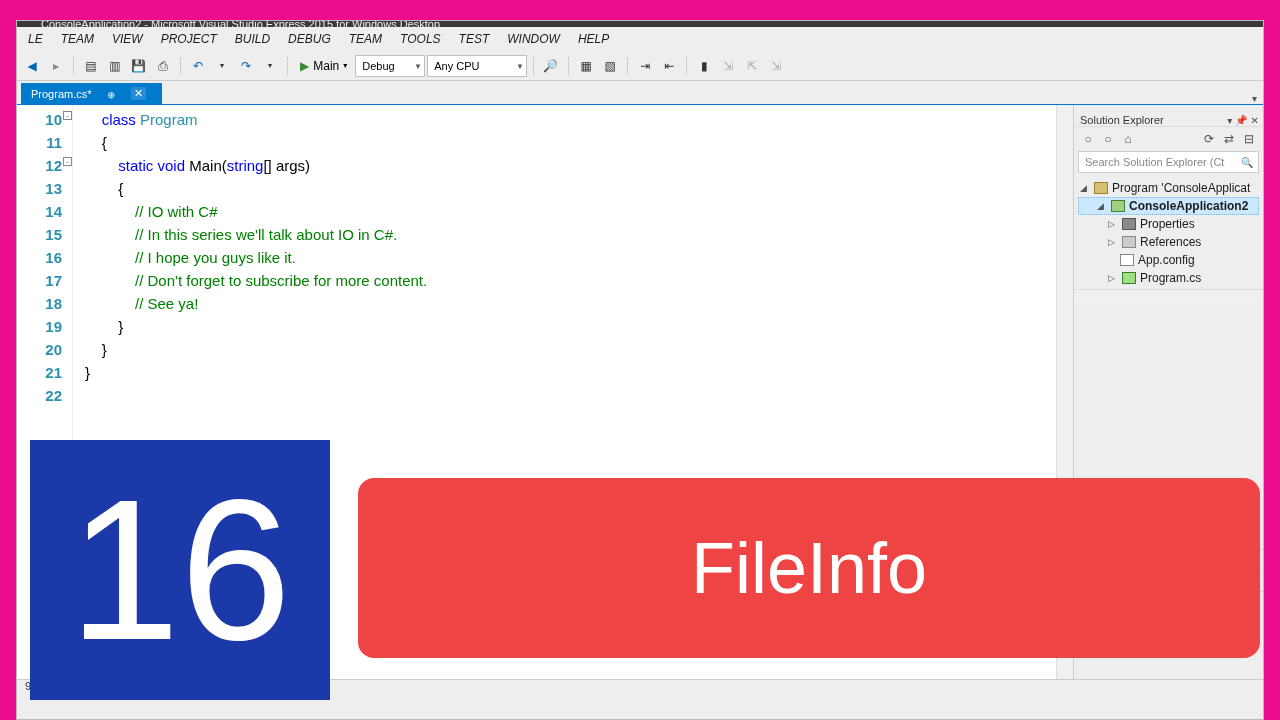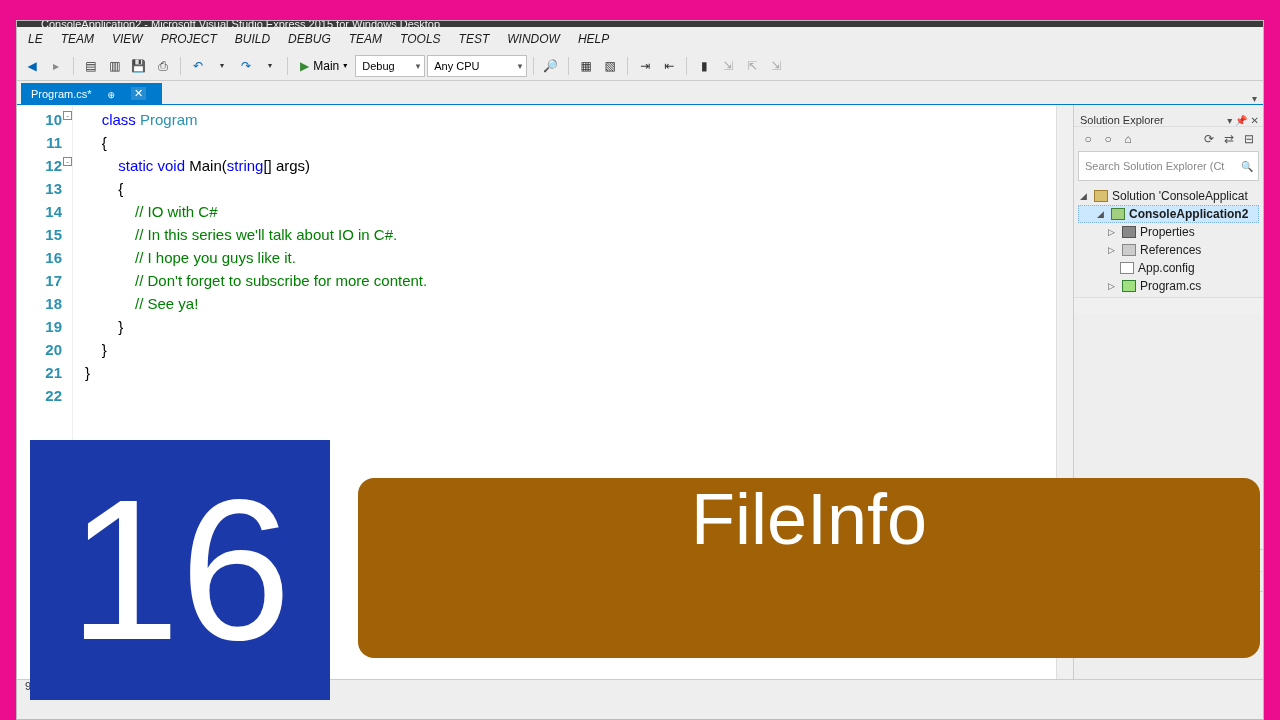--- a/index.html
+++ b/index.html
@@ -31,41 +31,41 @@
 .code { flex: 1; font-family: Consolas, monospace; font-size: 15px; line-height: 23px; padding-top: 3px; padding-left: 12px; white-space: pre; color: #000; }
 .kw { color: #0000ff; }
 .typ { color: #2b91af; }
 .cmt { color: #008000; }
 .fold { position: absolute; left: 46px; width: 9px; height: 9px; border: 1px solid #888; background: #fff; color: #555; font-size: 8px; line-height: 7px; text-align: center; }
 .side { width: 190px; background: #eee; border-left: 1px solid #ccc; display: flex; flex-direction: column; }
 .panel-hdr { height: 22px; background: #eee; font-size: 11px; color: #333; display: flex; align-items: flex-end; padding: 0 6px; border-bottom: 1px solid #ddd; position: relative; }
 .panel-hdr .ctrls { position: absolute; right: 4px; display: flex; gap: 3px; font-size: 10px; color: #555; }
 .sol-tb { height: 24px; display: flex; align-items: center; gap: 4px; padding: 0 6px; font-size: 12px; color: #555; }
 .sol-tb span { width: 16px; text-align: center; }
-.sol-search { height: 30px; margin: 0 4px 4px; border: 1px solid #ccc; background: #fff; font-size: 11px; color: #888; padding: 0 6px; display: flex; align-items: center; position: relative; }
+.sol-search { height: 22px; margin: 0 4px 4px; border: 1px solid #ccc; background: #fff; font-size: 11px; color: #888; padding: 0 6px; display: flex; align-items: center; position: relative; }
 .sol-search::after { content: "🔍"; position: absolute; right: 4px; font-size: 10px; }
 .tree { font-size: 12px; padding: 2px 4px; color: #1b1b1b; }
 .tree .row { display: flex; align-items: center; gap: 4px; height: 18px; padding-left: 2px; }
 .tree .row.sel { background: #cce8ff; border: 1px dotted #7eb4ea; }
 .tree .ar { width: 10px; font-size: 9px; color: #555; }
 .tree .ic { width: 14px; height: 12px; display: inline-block; }
 .tree .ic.sol { background: #d8c070; border: 1px solid #a08030; }
 .tree .ic.prj { background: #a0d080; border: 1px solid #408030; }
 .tree .ic.wr { background: #888; border: 1px solid #555; }
 .tree .ic.ref { background: #ccc; border: 1px solid #888; }
 .tree .ic.cfg { background: #fff; border: 1px solid #888; }
 .tree .ic.cs { background: #a0e080; border: 1px solid #308030; }
 .tree .ind { display: inline-block; }
 .props { border-top: 1px solid #ccc; margin-top: auto; height: 130px; }
 .props-tb { height: 24px; display: flex; align-items: center; gap: 8px; padding: 0 6px; font-size: 12px; color: #666; }
 .status { height: 18px; background: #eee; border-top: 1px solid #ccc; font-size: 11px; color: #333; display: flex; align-items: flex-start; padding: 0 8px; }
 .scroll-v { width: 17px; background: #f0f0f0; border-left: 1px solid #ddd; }
 .scroll-h { height: 17px; background: #f0f0f0; border-top: 1px solid #ddd; }
 .overlay-num { position: absolute; left: 30px; top: 440px; width: 300px; height: 260px; background: #1b39a8; color: #fff; display: flex; align-items: center; justify-content: center; font-size: 200px; font-weight: 300; font-family: "Segoe UI Light", "Segoe UI", sans-serif; z-index: 10; }
-.overlay-banner { position: absolute; left: 358px; right: 20px; top: 478px; height: 180px; background: #a16207; border-radius: 16px; color: #fff; display: flex; justify-content: center; font-size: 72px; font-weight: 300; font-family: "Segoe UI Light", "Segoe UI", sans-serif; z-index: 9; }
+.overlay-banner { position: absolute; left: 358px; right: 20px; top: 478px; height: 180px; background: #ef4444; border-radius: 16px; color: #fff; display: flex; align-items: center; justify-content: center; font-size: 72px; font-weight: 300; font-family: "Segoe UI Light", "Segoe UI", sans-serif; z-index: 9; }
 .hl-line { position:absolute; left:62px; right:0; height:23px; background:#f5f5f5; border:1px solid #eee; top: 165px; z-index:-1;}
 </style>
 </head>
 <body>
 
 <div class="vs-window">
   <div class="title-bar">
     <span>ConsoleApplication2 - Microsoft Visual Studio Express 2015 for Windows Desktop</span>
   </div>
 
@@ -173,21 +173,21 @@
         <span>⇄</span>
         <span>⊟</span>
       </div>
       <div class="sol-search">
         <span>Search Solution Explorer (Ct</span>
       </div>
       <div class="tree">
         <div class="row">
             <span class="ar">◢</span>
             <span class="ic sol"></span>
-            <span>Solution 'ConsoleApplicat</span>
+            <span>Program 'ConsoleApplicat</span>
           </div>
         <div class="row sel">
             <span class="ind" style="width:12px"></span>
             <span class="ar">◢</span>
             <span class="ic prj"></span>
             <b>ConsoleApplication2</b>
           </div>
         <div class="row">
             <span class="ind" style="width:24px"></span>
             <span class="ar">▷</span>

